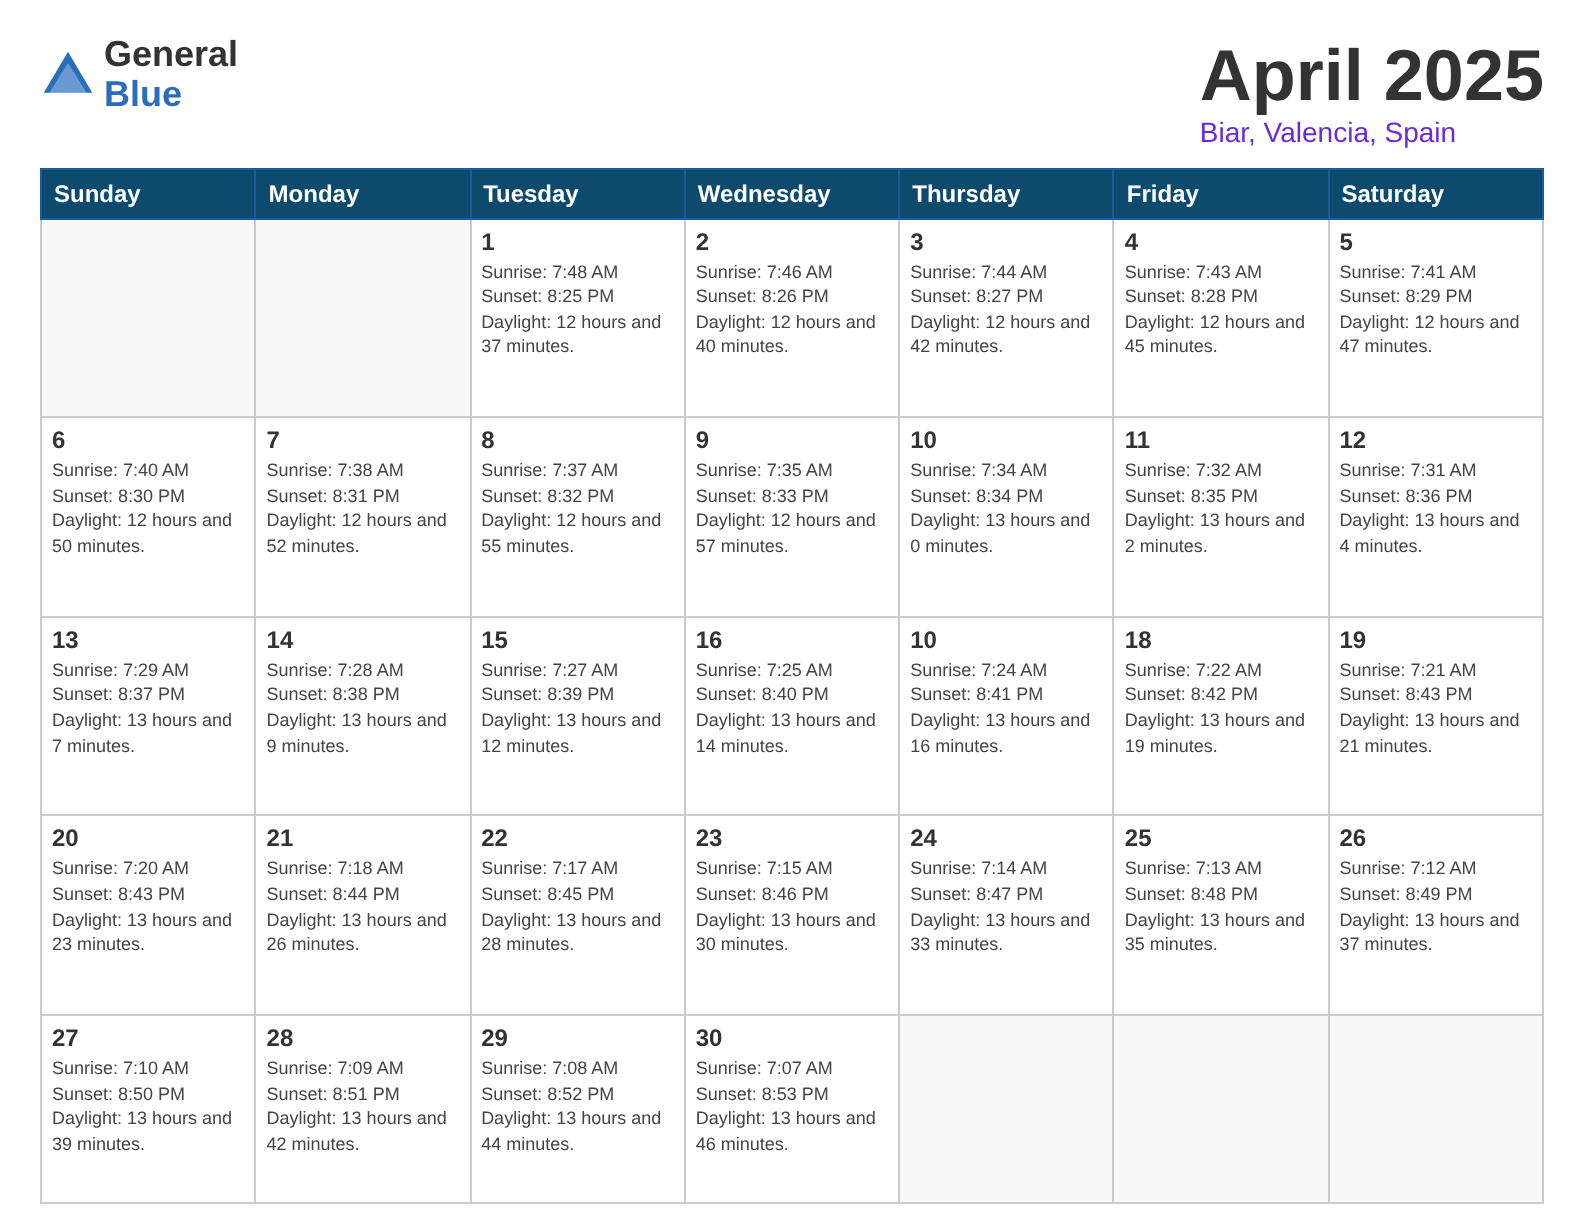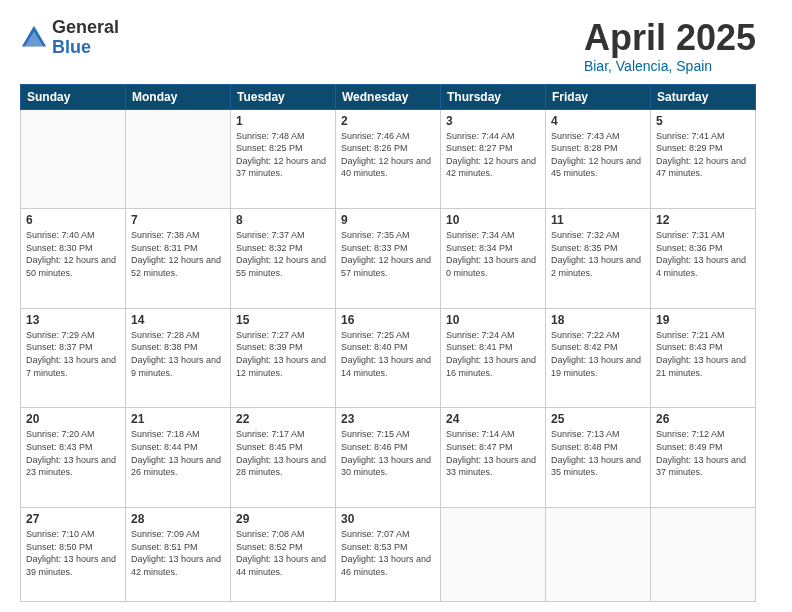--- a/index.html
+++ b/index.html
@@ -6,21 +6,21 @@
     body {
       width: 792px;
       height: 612px;
       font-family: Arial, sans-serif;
       background: #fff;
       overflow: hidden;
     }
     .page {
       width: 792px;
       height: 612px;
-      padding: 18px 36px 10px 20px;
+      padding: 18px 20px 10px 20px;
       display: flex;
       flex-direction: column;
     }
     .header {
       display: flex;
       justify-content: space-between;
       align-items: flex-start;
       margin-bottom: 10px;
     }
     .logo {
@@ -51,21 +51,21 @@
       text-align: left;
     }
     .title-month {
       font-size: 36px;
       font-weight: bold;
       color: #333;
       line-height: 1.1;
     }
     .title-location {
       font-size: 14px;
-      color: #0369a1;
+      color: #6d28d9;
     }
     .calendar {
       flex: 1;
       border: 1px solid #ccc;
       border-collapse: collapse;
       width: 100%;
       table-layout: fixed;
     }
     .calendar th {
       background: #0c4a6e;

